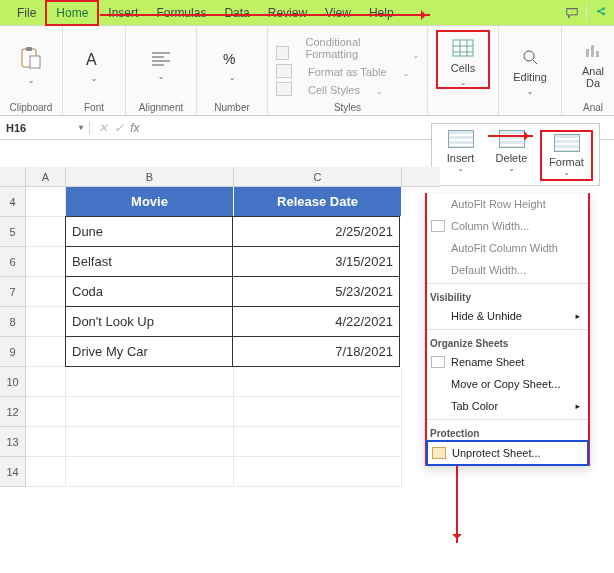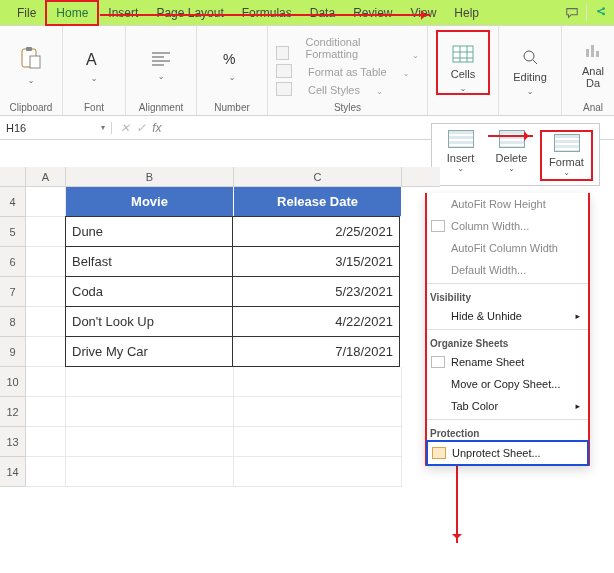--- a/index.html
+++ b/index.html
@@ -18,26 +18,26 @@
 .group { display: flex; flex-direction: column; align-items: center; border-right: 1px solid #e1e1e1; padding: 4px 8px 2px; }
 .group .icons { flex: 1; display: flex; align-items: center; justify-content: center; gap: 6px; }
 .group-label { font-size: 10px; color: #666; padding-top: 2px; }
 .big-btn { display: flex; flex-direction: column; align-items: center; justify-content: center; gap: 4px; width: 54px; color: #444; }
 .big-btn.narrow { width: 46px; }
 .big-btn .lbl { font-size: 11px; text-align: center; line-height: 1.1; }
 .big-btn .car { font-size: 8px; color: #666; }
 .styles-group { flex: 1; min-width: 160px; }
 .style-row { display: flex; align-items: flex-end; gap: 16px; color: #a0a0a0; font-size: 11px; padding: 2px 0; }
 .style-row .si { width: 16px; height: 14px; border: 1px solid #ccc; background: #f4f4f4; }
-.cells-box { border: 2px solid #e01b24; padding: 12px 2px 0; }
+.cells-box { border: 2px solid #e01b24; padding: 6px 2px 0; }
 .analyze-group { color: #888; }
 
 
 .formula-row { display: flex; align-items: center; height: 24px; border-bottom: 1px solid #d4d4d4; background: #fff; }
-.name-box { width: 112px; border-right: 1px solid #d4d4d4; padding: 0 6px; display: flex; align-items: center; justify-content: space-between; font-size: 11px; }
+.name-box { width: 90px; border-right: 1px solid #d4d4d4; padding: 0 6px; display: flex; align-items: center; justify-content: space-between; font-size: 11px; font-weight: bold; }
 .fx-btns { display: flex; gap: 6px; padding: 0 8px; color: #888; font-style: italic; align-items: center; }
 
 
 .cells-pop { position: absolute; top: 123px; right: 14px; display: flex; gap: 6px; background: #fff; border: 1px solid #ccc; padding: 6px 6px 4px; }
 .cells-sub { display: flex; flex-direction: column; align-items: center; width: 45px; color: #444; }
 .cells-sub .ic { width: 26px; height: 18px; border: 1px solid #8aa; background: repeating-linear-gradient(#dfe8ee, #dfe8ee 3px, #fff 3px, #fff 5px); margin-bottom: 4px; }
 .cells-sub .lbl { font-size: 11px; }
 .cells-sub .car { font-size: 8px; color: #666; }
 .format-hl { border: 2px solid #e01b24; padding: 2px; }
 
@@ -76,21 +76,20 @@
 
 svg { display: block; }
 </style>
 </head>
 <body>
 
 <div class="tabs">
   <div class="tab">File</div>
   <div class="tab active hl">Home</div>
   <div class="tab">Insert</div>
-  <div class="tab">Page Layout</div>
   <div class="tab">Formulas</div>
   <div class="tab">Data</div>
   <div class="tab">Review</div>
   <div class="tab">View</div>
   <div class="tab">Help</div>
   <div class="spacer"></div>
   <div class="icon-btn">
     <svg width="14" height="14" viewBox="0 0 16 16">
         <path fill="none" stroke="#666" stroke-width="1.2" d="M2 3h12v7H7l-3 3v-3H2z"></path>
       </svg>

